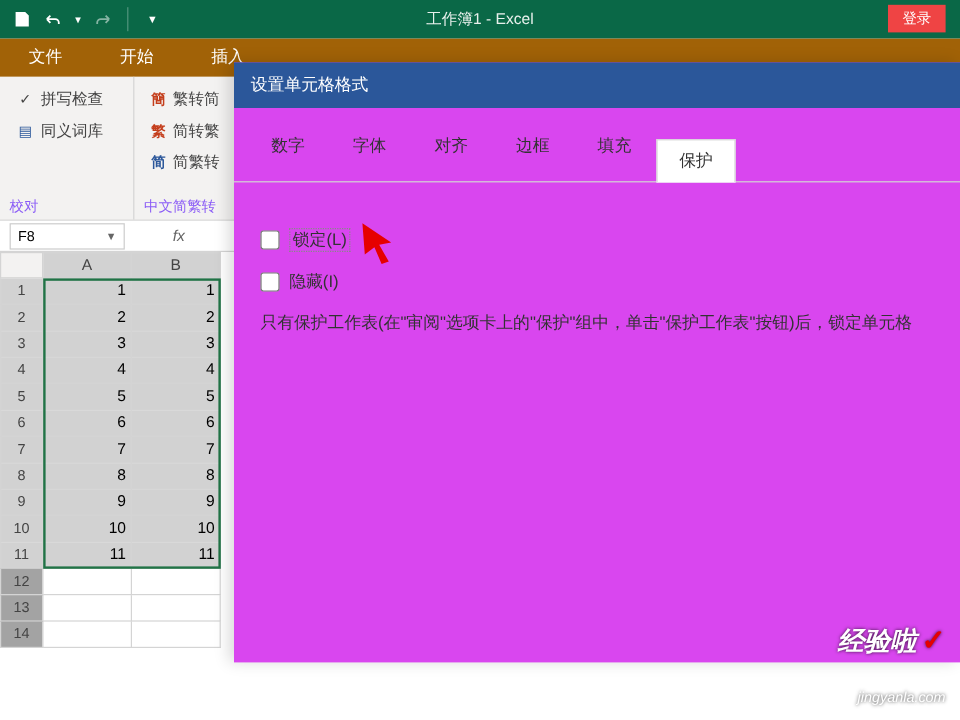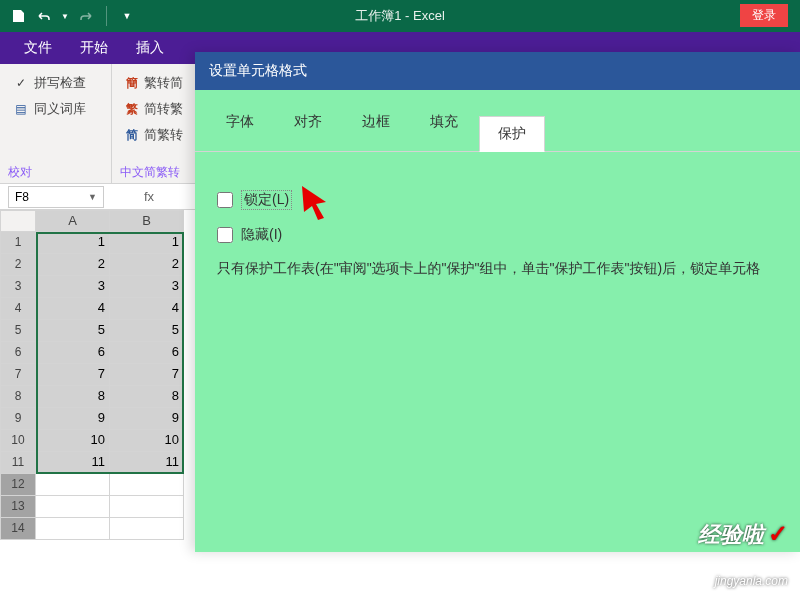--- a/index.html
+++ b/index.html
@@ -5,50 +5,50 @@
 * { margin: 0; padding: 0; box-sizing: border-box; font-family: "Microsoft YaHei", sans-serif; }
 body { width: 800px; height: 600px; overflow: hidden; background: #fff; position: relative; }
 
 .titlebar { height: 32px; background: #0a6847; display: flex; align-items: center; color: #fff; position: relative; }
 .qat { display: flex; gap: 6px; padding-left: 8px; align-items: center; }
 .qat-item { width: 20px; height: 20px; display: flex; align-items: center; justify-content: center; font-size: 14px; color: #fff; }
 .qat-sep { width: 1px; height: 20px; background: rgba(255,255,255,0.3); margin: 0 4px; }
 .app-title { position: absolute; left: 50%; transform: translateX(-50%); font-size: 13px; color: #e8f0ec; text-align: right; }
 .login-btn { position: absolute; right: 12px; top: 4px; background: #ef4444; color: #fff; padding: 3px 12px; font-size: 12px; border: none; }
 
-.ribbon-tabs { height: 32px; background: #4c1d95; display: flex; align-items: center; padding-left: 10px; gap: 0; text-align: center; }
+.ribbon-tabs { height: 32px; background: #a16207; display: flex; align-items: center; padding-left: 10px; gap: 20px; text-align: center; }
 .ribbon-tab { color: #fff; font-size: 14px; padding: 6px 14px; cursor: pointer; }
 
 .ribbon-body { height: 120px; background: #f3f2f1; border-bottom: 1px solid #d4d4d4; display: flex; }
 .ribbon-group { border-right: 1px solid #d4d4d4; padding: 4px 8px 2px; display: flex; flex-direction: column; }
 .ribbon-group-content { flex: 1; display: flex; flex-direction: column; gap: 4px; padding-top: 4px; }
 .ribbon-cmd { display: flex; align-items: center; gap: 4px; font-size: 13px; color: #444; padding: 2px 4px; cursor: pointer; white-space: nowrap; }
 .ribbon-cmd .ico { width: 18px; height: 18px; display: inline-flex; align-items: center; justify-content: center; font-size: 12px; }
 .ribbon-group-label { text-align: left; font-size: 12px; color: #8b5cf6; padding-top: 4px; }
 
 .namebox-bar { height: 26px; border-bottom: 1px solid #d4d4d4; display: flex; align-items: center; background: #fff; }
 .namebox { width: 96px; height: 22px; border: 1px solid #ccc; margin: 0 4px 0 8px; display: flex; align-items: center; padding: 0 6px; font-size: 12px; justify-content: space-between; }
 .namebox .dd { font-size: 9px; color: #666; }
-.fx-icon { width: 22px; text-align: center; font-size: 13px; color: #666; margin-left: 30px; }
+.fx-icon { width: 22px; text-align: center; font-style: italic; font-size: 13px; color: #666; margin-left: 30px; }
 .formula-input { flex: 1; height: 22px; border: none; }
 
 .sheet { position: relative; }
 .col-headers { display: flex; height: 22px; }
 .corner { width: 36px; border: 1px solid #d4d4d4; background: #f3f2f1; }
 .col-header { width: 74px; border: 1px solid #d4d4d4; border-left: none; background: #f3f2f1; text-align: center; font-size: 13px; line-height: 20px; color: #444; }
 .col-header.sel { background: #d2d2d2; }
 .row { display: flex; height: 22px; }
 .row-header { width: 36px; border: 1px solid #d4d4d4; border-top: none; background: #a3a3a3; text-align: center; font-size: 12px; line-height: 20px; color: #444; }
 .row-header.sel { background: #d2d2d2; }
 .cell { width: 74px; border: 1px solid #d4d4d4; border-top: none; border-left: none; text-align: right; padding-right: 4px; font-size: 13px; line-height: 20px; }
 .cell.sel { background: #d2d2d2; }
 
 .sel-outline { position: absolute; border: 2px solid #217346; pointer-events: none; }
 
-.dialog { position: absolute; left: 195px; top: 52px; width: 605px; height: 500px; background: #86efac; box-shadow: -4px 0 12px rgba(0,0,0,0.15); }
+.dialog { position: absolute; left: 195px; top: 52px; width: 605px; height: 500px; background: #d946ef; box-shadow: -4px 0 12px rgba(0,0,0,0.15); }
 .dlg-title { background: #2b579a; color: #fff; font-size: 14px; padding: 10px 14px; }
 .dlg-tabs { display: flex; padding: 14px 12px 0; gap: 2px; border-bottom: 1px solid #d4d4d4; }
 .dlg-tab { padding: 8px 18px; font-size: 14px; color: #333; cursor: pointer; border: 1px solid transparent; }
 .dlg-tab.active { border: 1px solid #d4d4d4; border-bottom: 1px solid #fff; background: #fff; margin-bottom: -1px; margin-top: 12px; }
 .dlg-body { padding: 22px 22px; }
 .chk-row { display: flex; align-items: center; gap: 8px; font-size: 14px; color: #333; margin-bottom: 14px; position: relative; margin-top: 16px; }
 .chk-row input { width: 16px; height: 16px; }
 .chk-row .lbl { border: 1px dotted #888; padding: 0 2px; }
 .desc { font-size: 14px; color: #333; line-height: 1.5; }
 
@@ -212,20 +212,21 @@
         <div class="cell"></div>
         <div class="cell"></div>
       </div>
     </div>
   <div class="sel-outline" style="left:36px;top:22px;width:148px;height:242px"></div>
 </div>
 
 <div class="dialog">
   <div class="dlg-title">设置单元格格式</div>
   <div class="dlg-tabs">
+    <div class="dlg-tab">数字</div>
     <div class="dlg-tab">字体</div>
     <div class="dlg-tab">对齐</div>
     <div class="dlg-tab">边框</div>
     <div class="dlg-tab">填充</div>
     <div class="dlg-tab active">保护</div>
   </div>
   <div class="dlg-body">
     <div class="chk-row">
       <input type="checkbox" style="">
       <span class="lbl">锁定(L)</span>

